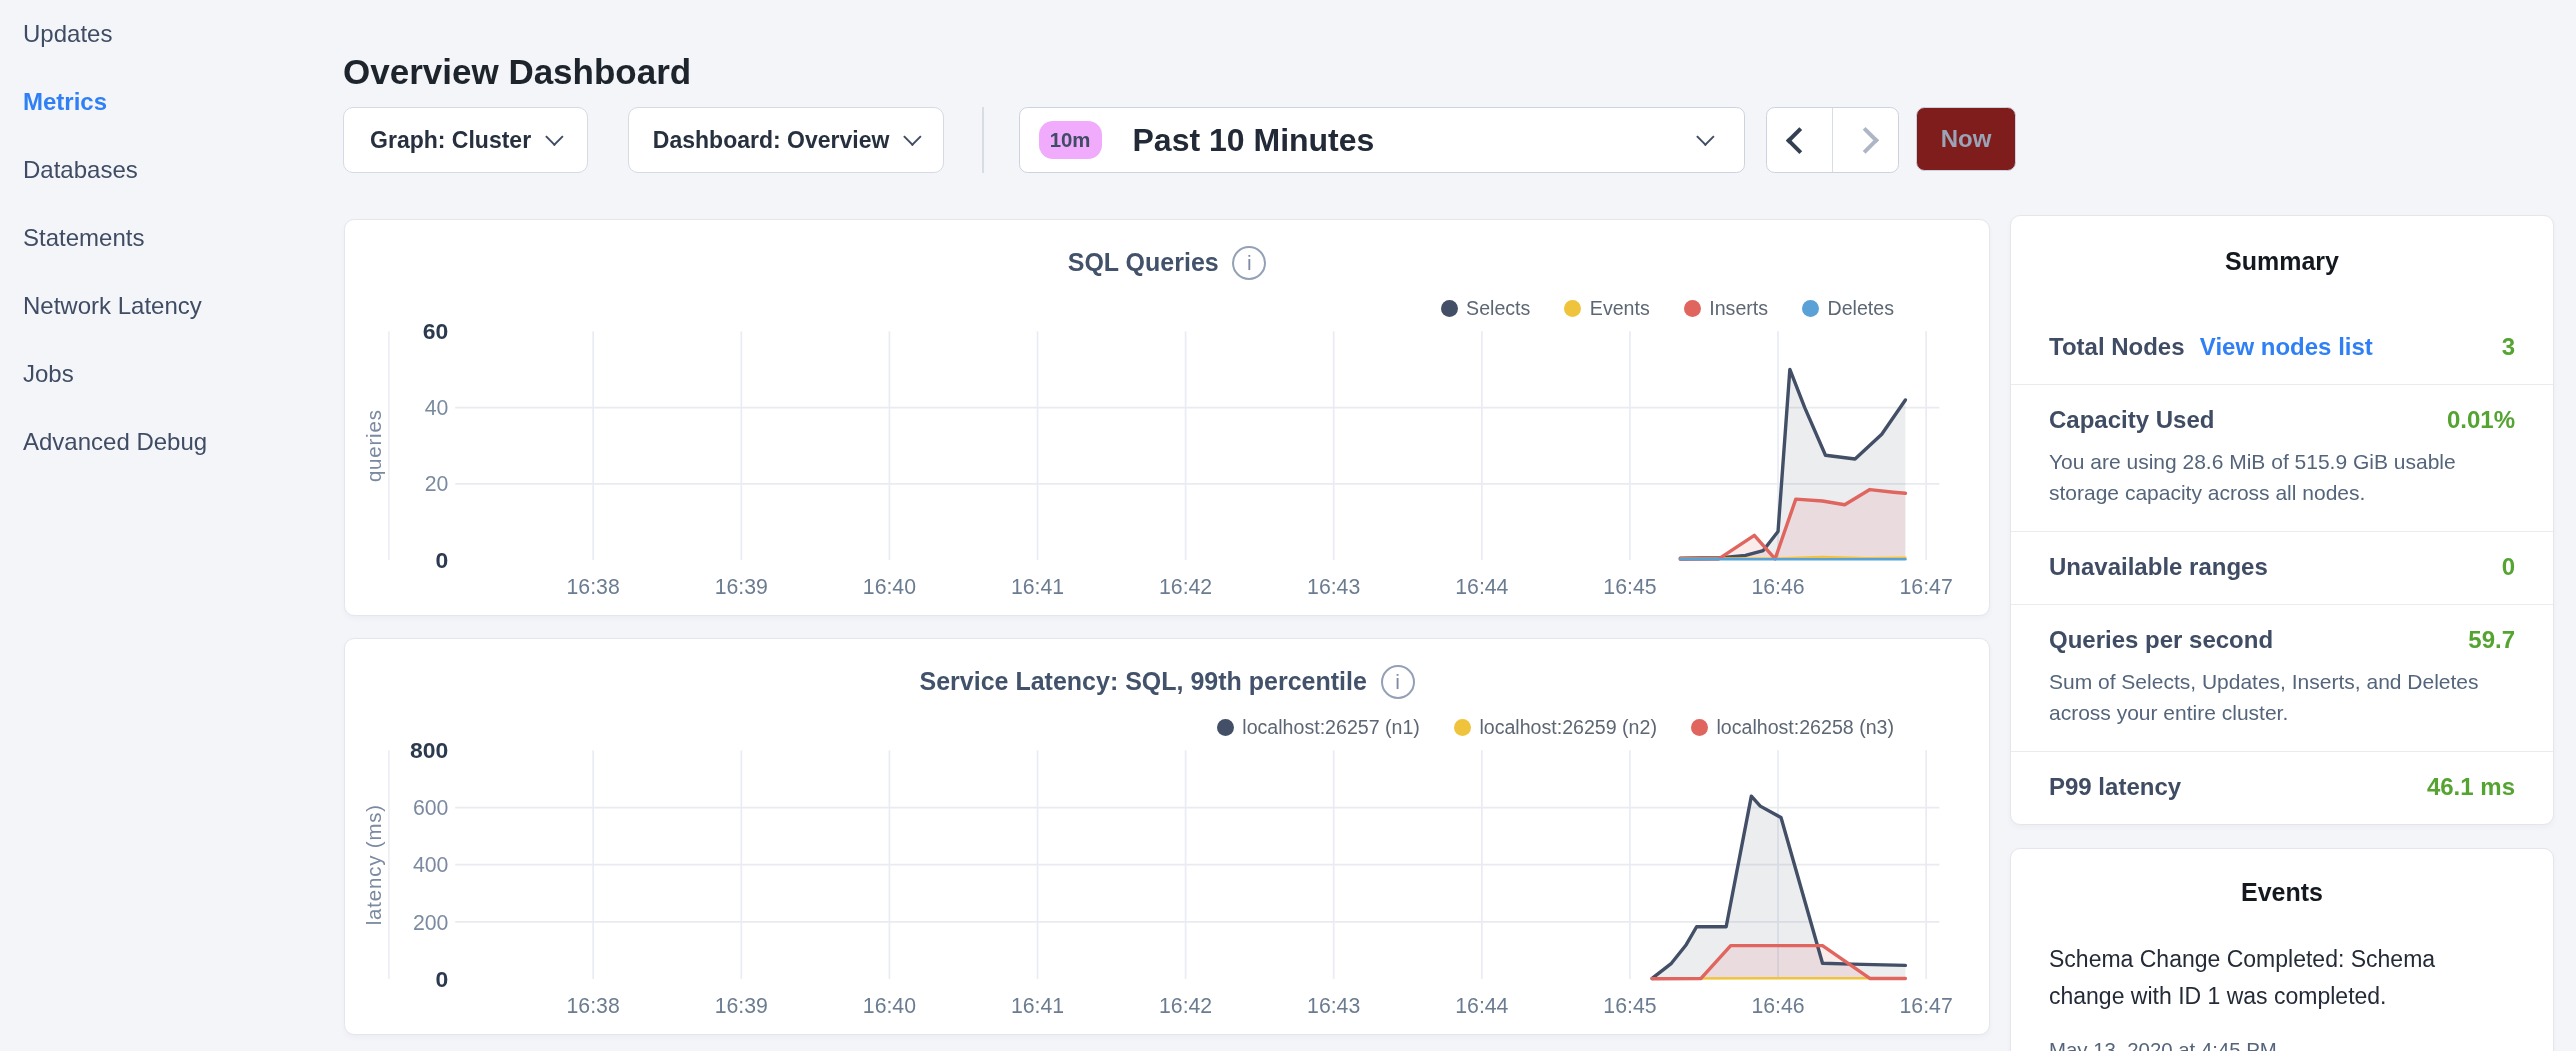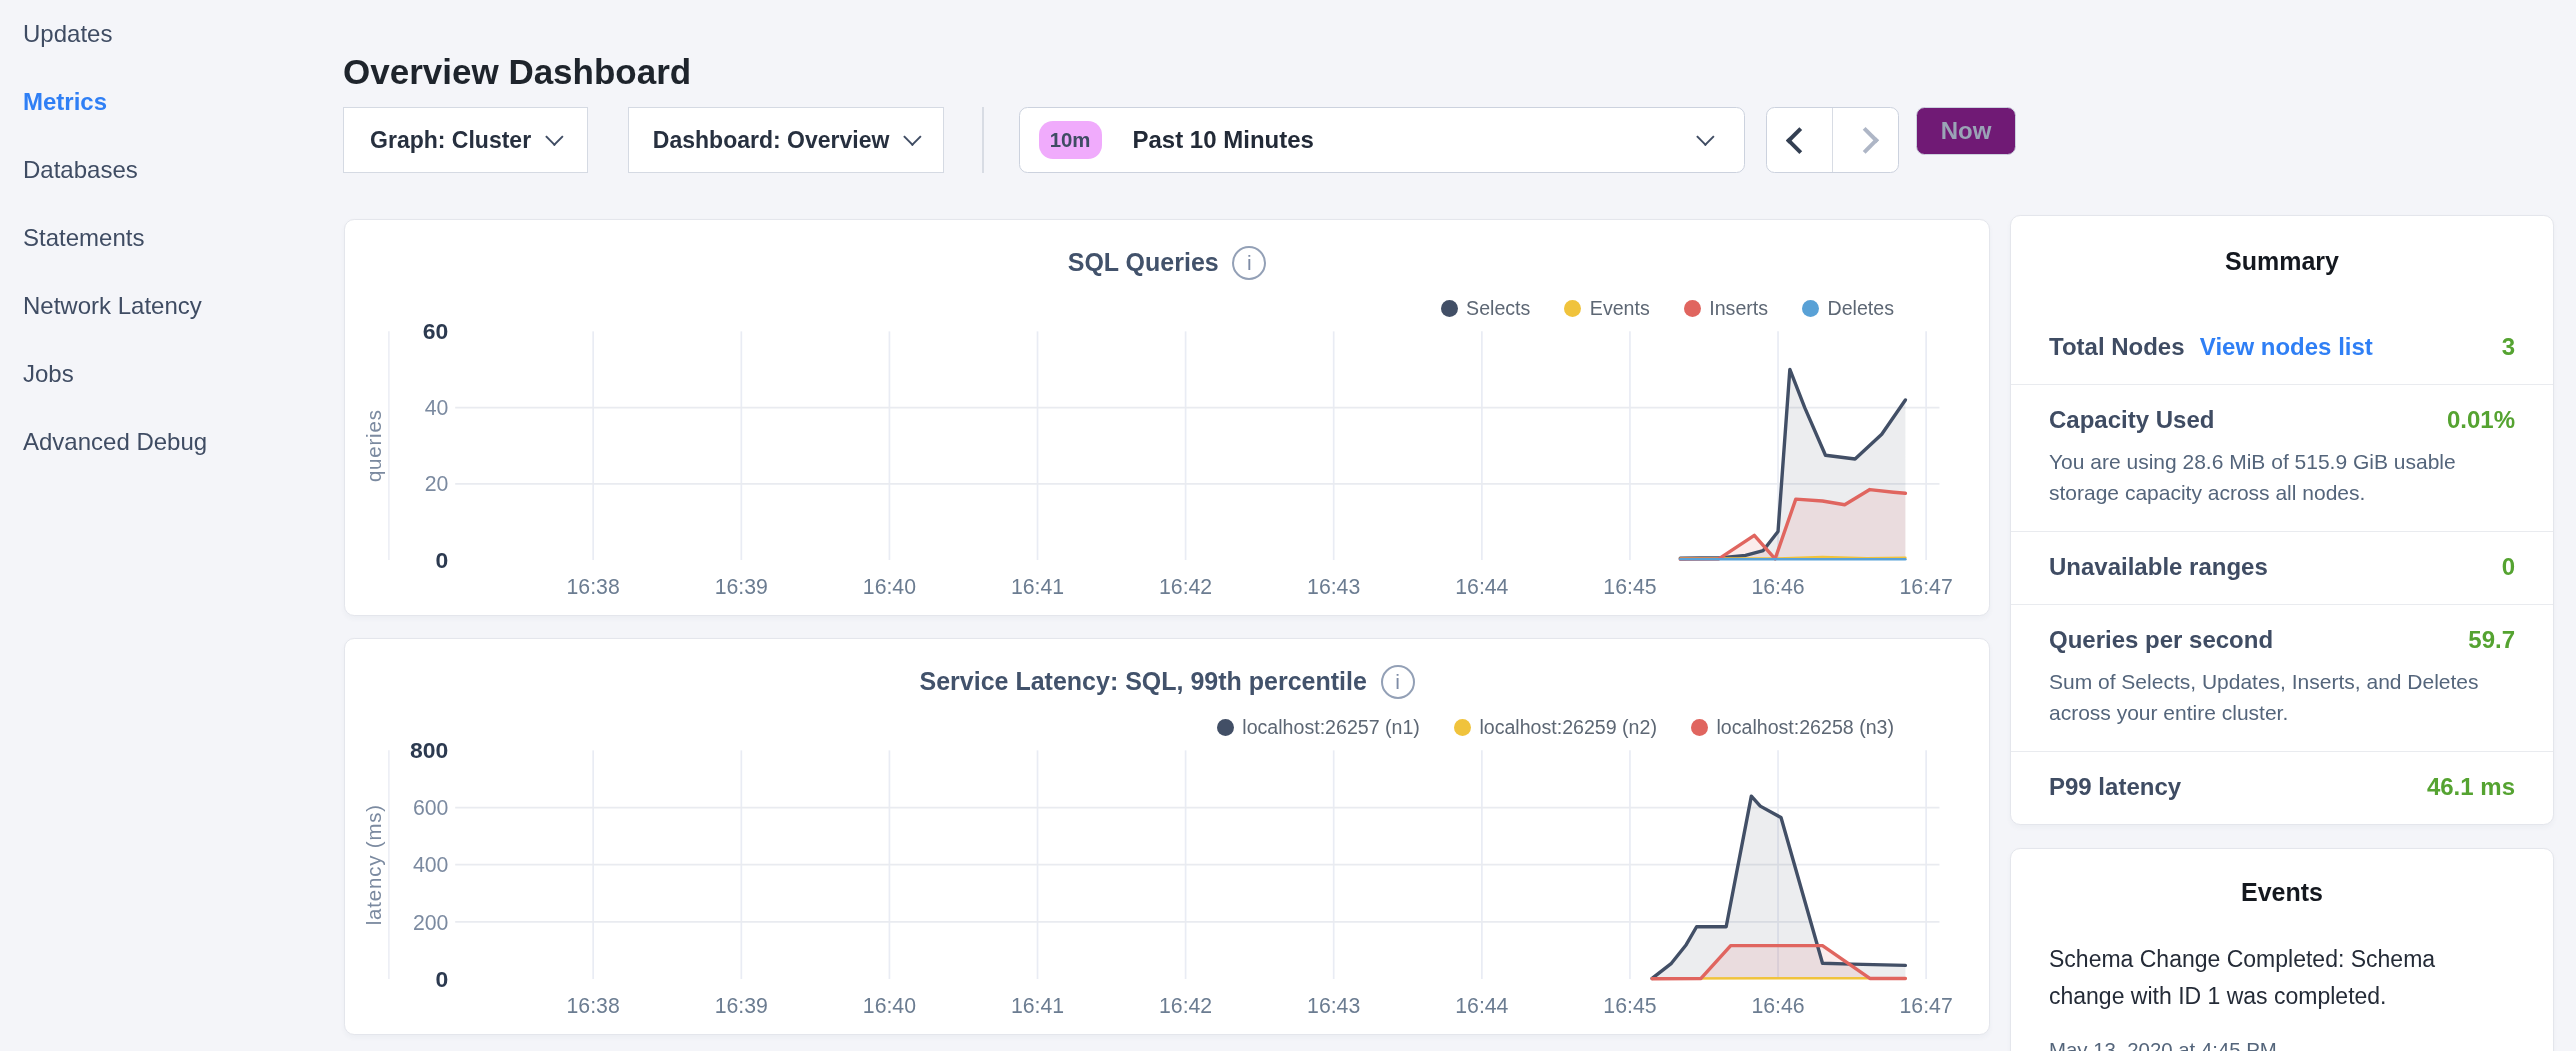--- a/index.html
+++ b/index.html
@@ -9,47 +9,47 @@
   
   .sidebar { position:absolute; left:23px; top:0; width:306px; }
   .side-item { display:block; height:68px; line-height:68px; font-size:24px; font-weight:500;
                color:#3f4c63; cursor:pointer; white-space:nowrap; }
   .side-item.active { color:#2f7ff5; font-weight:700; }
 
   
   .page-title { position:absolute; left:343px; top:24px; font-size:35px; font-weight:600; color:#1e242c;margin-top:28px; }
 
   .btn { position:absolute; top:107px; height:66px; background:#fff; border:1.7px solid #d5dae3;
-         border-radius:0; display:flex; align-items:center; justify-content:center; gap:17px;
+         border-radius:10px; display:flex; align-items:center; justify-content:center; gap:17px;
          font-size:23px; font-weight:700; color:#27303f; cursor:pointer; }
   #graph-btn { left:343px; width:245px; }
   #dashboard-btn { left:628px; width:316px; }
 
   .chev-down { width:12.8px; height:12.8px; border-right:2.6px solid #3f4c63; border-bottom:2.6px solid #3f4c63;
                transform:rotate(45deg) translate(-2.6px,-2.6px); display:inline-block; }
 
   .vdivider { position:absolute; left:982px; top:107px; width:1.7px; height:66px; background:#d8dce4; }
 
   .timebox { position:absolute; left:1019px; top:107px; width:726px; height:66px; background:#fff;
              border:1.7px solid #ccd2de; border-radius:8.5px; display:flex; align-items:center;
              padding:0 32px 0 18.7px; cursor:pointer; }
   .time-badge { background:#f0abfc; border-radius:14px; padding:7.7px 11px; font-size:20.4px; font-weight:700;
                 color:#3f4c63; }
-  .time-label { margin-left:31px; font-size:24px; font-weight:700; color:#222a37; }
+  .time-label { margin-left:31px; font-size:32px; font-weight:700; color:#222a37; }
   .timebox .chev-down { margin-left:auto; }
 
   .arrow-group { position:absolute; left:1766px; top:107px; width:133px; height:66px; background:#fff;
                  border:1.7px solid #ccd2de; border-radius:8.5px; display:flex; overflow:hidden; }
   .arrow-cell { flex:1; display:flex; align-items:center; justify-content:center; cursor:pointer; }
   .arrow-cell + .arrow-cell { border-left:1.7px solid #d8dce4; }
   .chev-left { width:18.7px; height:18.7px; border-left:4.3px solid #333f52; border-bottom:4.3px solid #333f52;
                transform:rotate(45deg); display:inline-block; }
   .chev-right { width:18.7px; height:18.7px; border-right:4.3px solid #aeb6c6; border-bottom:4.3px solid #aeb6c6;
                 transform:rotate(-45deg); display:inline-block; }
-  .now-btn { position:absolute; left:1916px; top:107px; width:100px; height:48px; background:#701a75;
+  .now-btn { position:absolute; left:1916px; top:107px; width:100px; height:64px; background:#7f1d1d;
              border:1.7px solid #ccd2de; border-radius:8.5px; font-size:24px; font-weight:700;
              color:#9aa4b6; display:flex; align-items:center; justify-content:center; }
 
   
   .panel { position:absolute; background:#fff; border:1.7px solid #e4e6ec; border-radius:10.2px;
            box-shadow:0 2.6px 5.1px rgba(60,70,90,0.04); }
   .chart-panel { left:344px; width:1646px; height:397px; }
   #chart-0 { top:219px; }
   #chart-1 { top:638px; }
 

